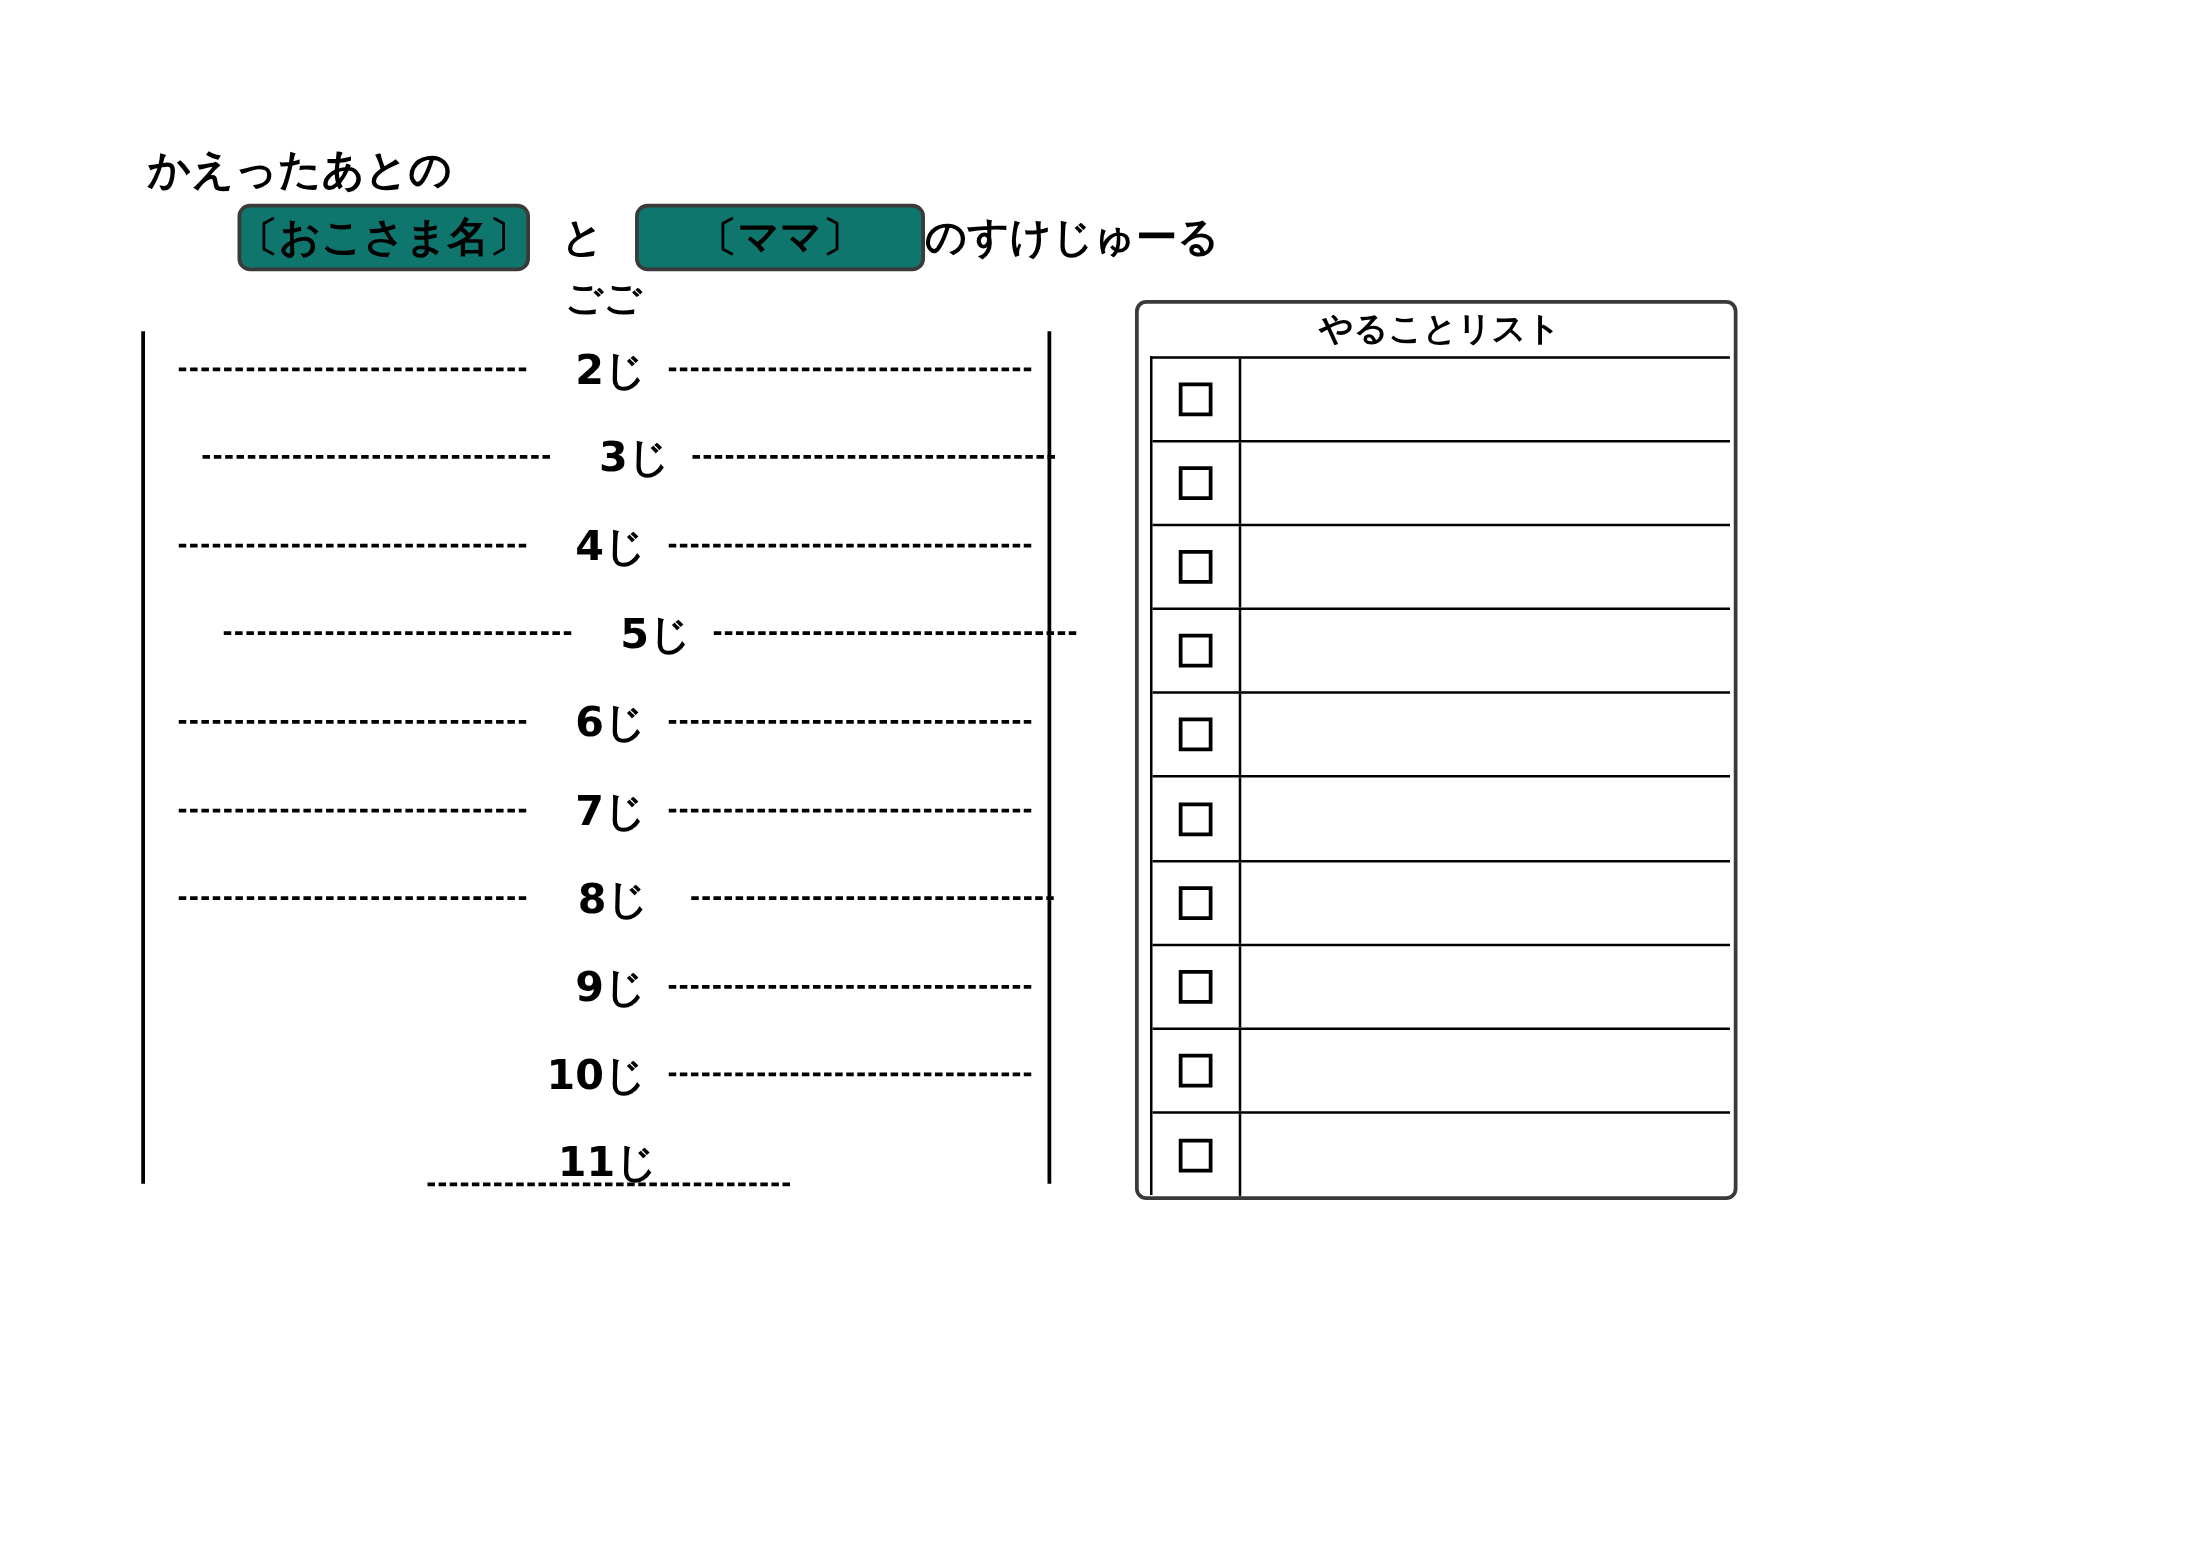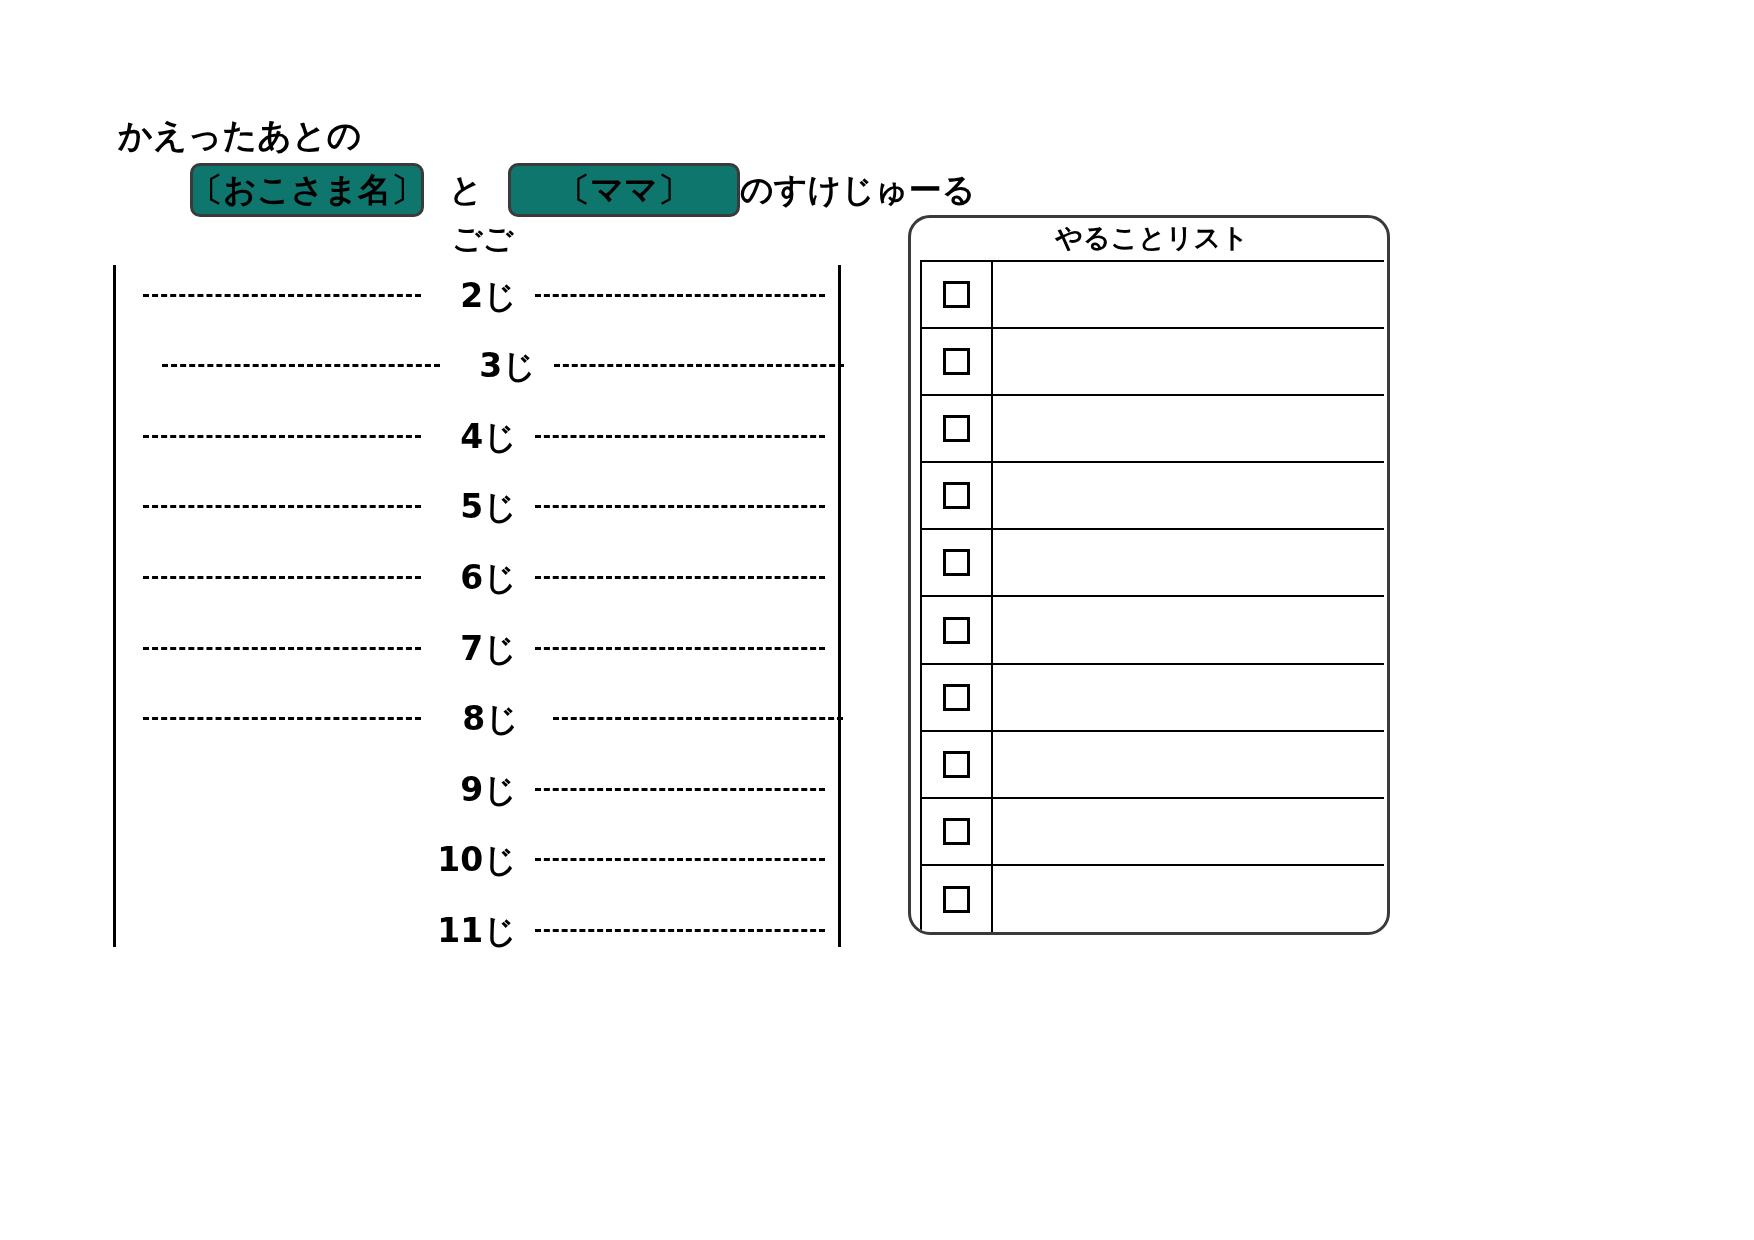--- a/index.html
+++ b/index.html
@@ -130,26 +130,26 @@
     font-size: 33px;
     font-weight: 700;
     white-space: nowrap;
     line-height: 1;
   }
 
   
   .todo {
     position: absolute;
     left: 908px;
-    top: 215px;
+    top: 240px;
     width: 482px;
     height: 720px;
     box-sizing: border-box;
     border: 3px solid #3a3a3a;
-    border-radius: 22px;
+    border-radius: 9px;
     background: #ffffff;
     overflow: hidden;
   }
   .todo-title {
     position: absolute;
     left: 0;
     top: 0;
     width: 482px;
     height: 40px;
     display: flex;
@@ -230,21 +230,21 @@
         <div class="sched-row" style="top: 80.6px; padding-left: 19px;">
           <div class="dash left"></div>
           <div class="hour">3じ</div>
           <div class="dash right"></div>
         </div>
         <div class="sched-row" style="top: 151.2px;">
           <div class="dash left"></div>
           <div class="hour">4じ</div>
           <div class="dash right"></div>
         </div>
-        <div class="sched-row" style="top: 221.8px;">
+        <div class="sched-row" style="top: 221.8px; padding-left: 36px;">
           <div class="dash left"></div>
           <div class="hour">5じ</div>
           <div class="dash right"></div>
         </div>
         <div class="sched-row" style="top: 292.4px;">
           <div class="dash left"></div>
           <div class="hour">6じ</div>
           <div class="dash right"></div>
         </div>
         <div class="sched-row" style="top: 363px; align-items: center;">
@@ -260,21 +260,21 @@
         <div class="sched-row" style="top: 504.2px;">
           <div class="dash left blank"></div>
           <div class="hour">9じ</div>
           <div class="dash right"></div>
         </div>
         <div class="sched-row" style="top: 574.8px;">
           <div class="dash left blank"></div>
           <div class="hour">10じ</div>
           <div class="dash right"></div>
         </div>
-        <div class="sched-row" style="top: 645.4px;">
+        <div class="sched-row" style="top: 645.4px; flex-direction: column;">
           <div class="dash left blank"></div>
           <div class="hour">11じ</div>
           <div class="dash right"></div>
         </div>
       </div>
   </div>
 
   <div class="todo">
     <div class="todo-title">やることリスト</div>
     <div class="todo-grid">

